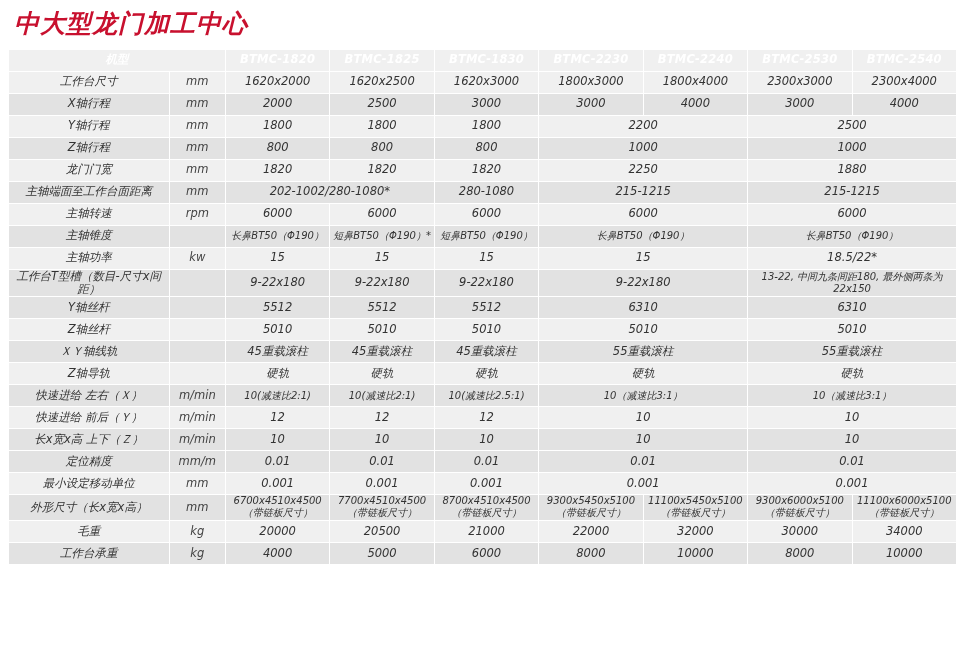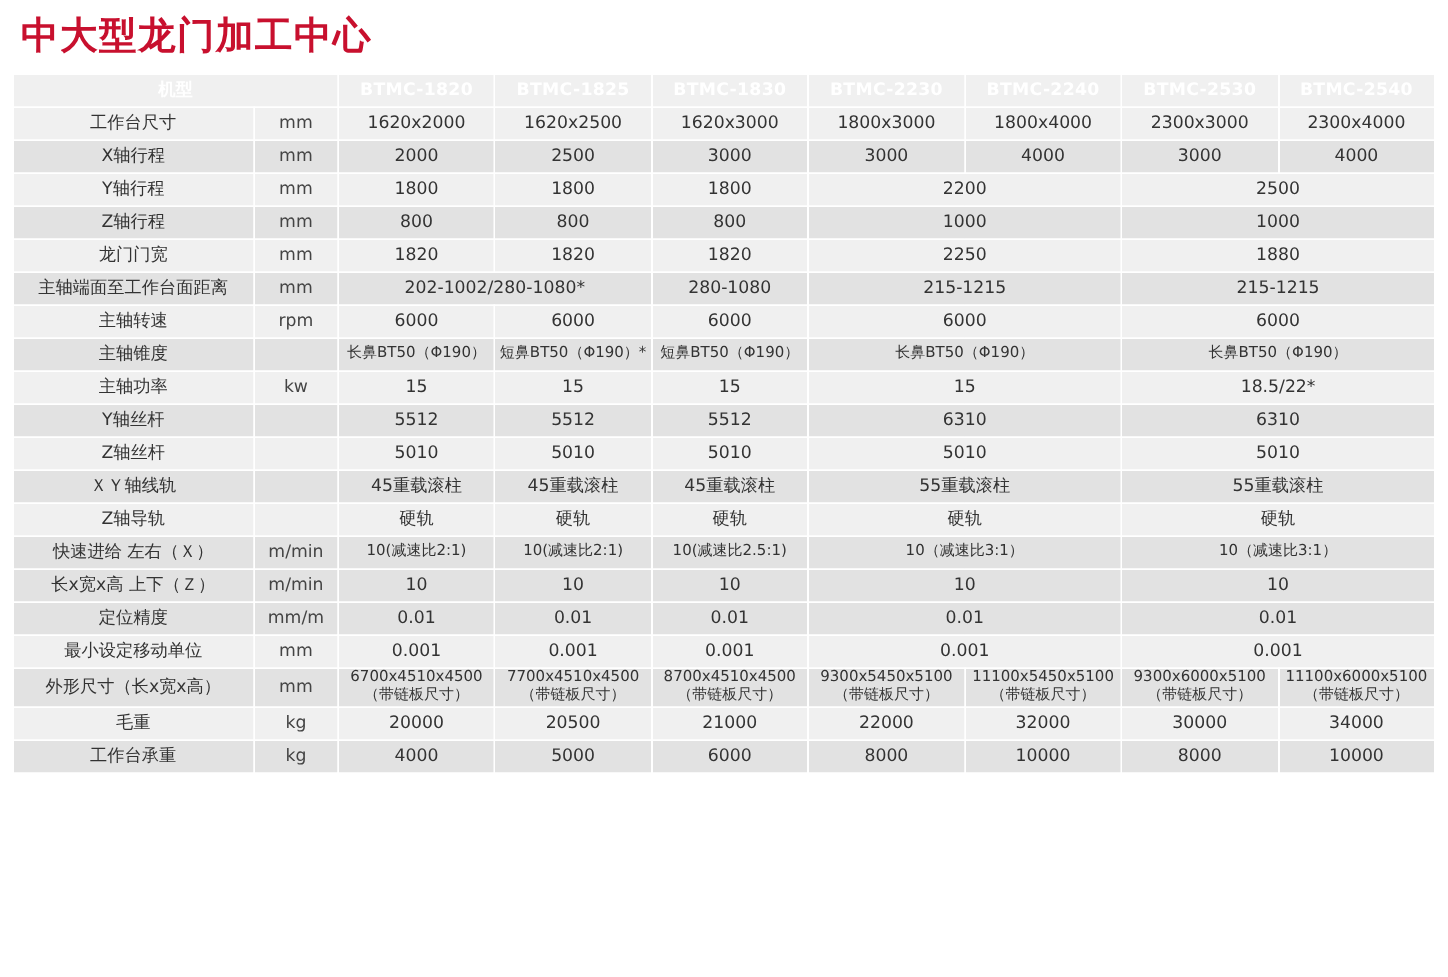--- a/index.html
+++ b/index.html
@@ -12,20 +12,21 @@
     height: 651px;
     font-family: "DejaVu Sans", "Liberation Sans", sans-serif;
     color: #333;
     overflow: hidden;
   }
   .page {
     position: relative;
     width: 812px;
     height: 651px;
     box-sizing: border-box;
+    font-style: italic;
   }
   .title {
     color: #c8102e;
     font-size: 25px;
     font-weight: bold;
     letter-spacing: 1px;
     padding: 8px 0 6px 14px;
     margin: 0;
     line-height: 1.3;
   }
@@ -198,20 +199,29 @@
         <tr>
           <td class="name">主轴功率</td>
           <td class="unit">kw</td>
           <td class="val">15</td>
           <td class="val">15</td>
           <td class="val">15</td>
           <td class="val" colspan="2">15</td>
           <td class="val" colspan="2">18.5/22*</td>
         </tr>
         <tr class="alt">
+          <td class="name">工作台T型槽（数目-尺寸x间距）</td>
+          <td class="unit"></td>
+          <td class="val">9-22x180</td>
+          <td class="val">9-22x180</td>
+          <td class="val">9-22x180</td>
+          <td class="val" colspan="2">9-22x180</td>
+          <td class="val small" colspan="2">13-22, 中间九条间距180, 最外侧两条为22x150</td>
+        </tr>
+        <tr class="alt">
           <td class="name">Y轴丝杆</td>
           <td class="unit"></td>
           <td class="val">5512</td>
           <td class="val">5512</td>
           <td class="val">5512</td>
           <td class="val" colspan="2">6310</td>
           <td class="val" colspan="2">6310</td>
         </tr>
         <tr>
           <td class="name">Z轴丝杆</td>
@@ -241,20 +251,29 @@
           <td class="val" colspan="2">硬轨</td>
         </tr>
         <tr class="alt">
           <td class="name">快速进给 左右（Ｘ）</td>
           <td class="unit">m/min</td>
           <td class="val small">10(减速比2:1)</td>
           <td class="val small">10(减速比2:1)</td>
           <td class="val small">10(减速比2.5:1)</td>
           <td class="val small" colspan="2">10（减速比3:1）</td>
           <td class="val small" colspan="2">10（减速比3:1）</td>
+        </tr>
+        <tr>
+          <td class="name">快速进给 前后（Ｙ）</td>
+          <td class="unit">m/min</td>
+          <td class="val">12</td>
+          <td class="val">12</td>
+          <td class="val">12</td>
+          <td class="val" colspan="2">10</td>
+          <td class="val" colspan="2">10</td>
         </tr>
         <tr class="alt">
           <td class="name">长x宽x高 上下（Ｚ）</td>
           <td class="unit">m/min</td>
           <td class="val">10</td>
           <td class="val">10</td>
           <td class="val">10</td>
           <td class="val" colspan="2">10</td>
           <td class="val" colspan="2">10</td>
         </tr>

